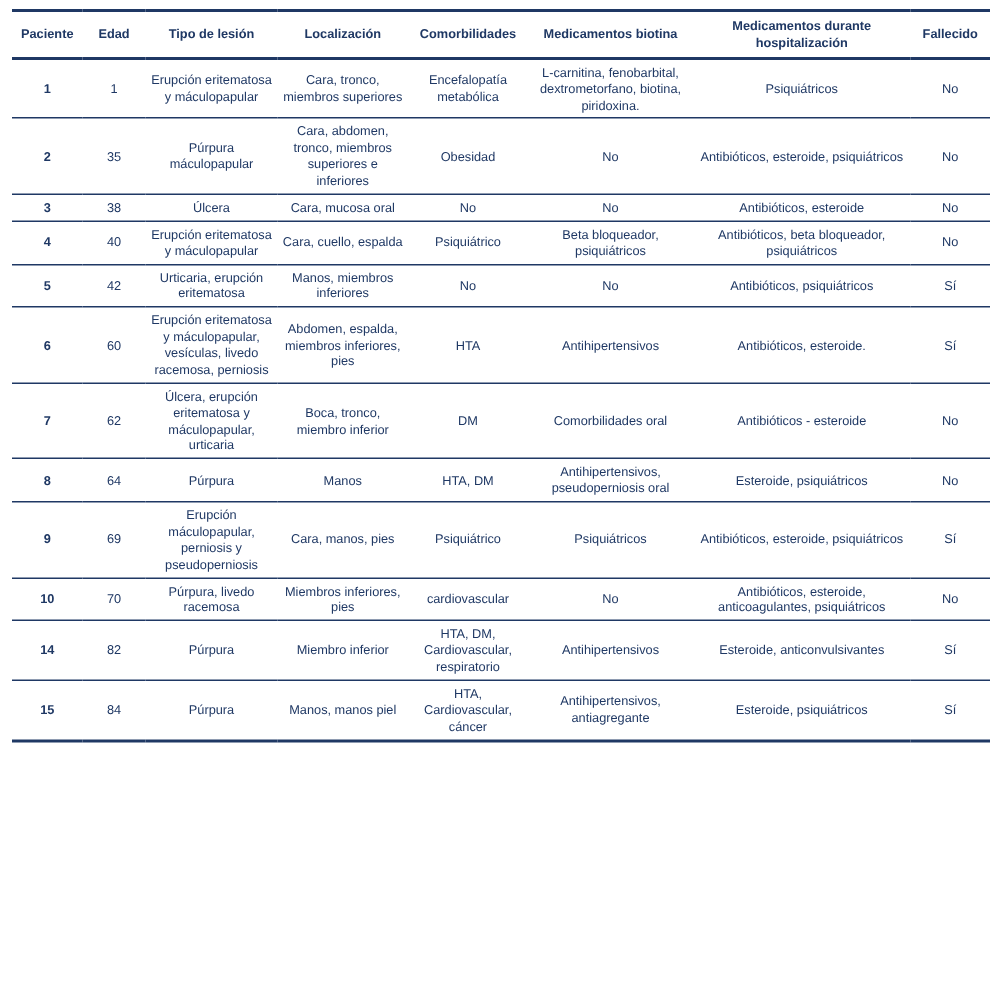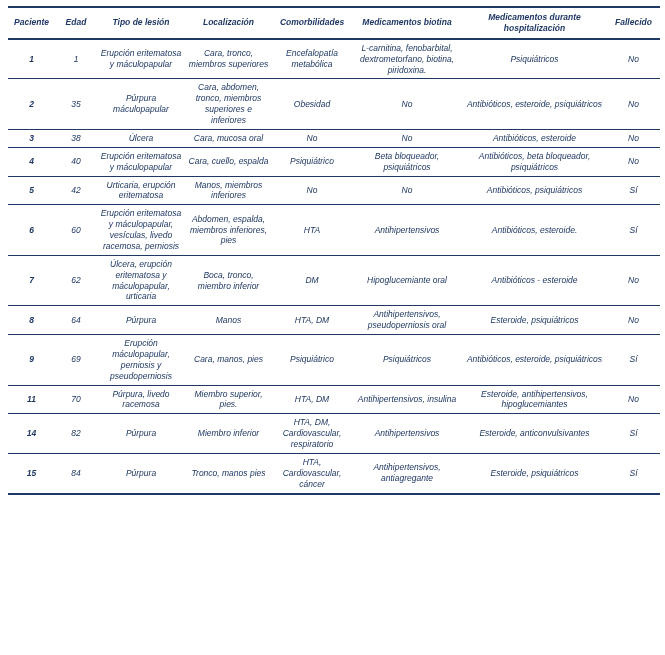--- a/index.html
+++ b/index.html
@@ -18,21 +18,20 @@
   }
   table.patients{
     width:652px;
     border-collapse:collapse;
     table-layout:fixed;
     color:var(--text);
     font-size:8.5px;
     line-height:1.28;
     border-top:2.5px solid var(--border);
     border-bottom:2.5px solid var(--border);
-    font-style:italic;
   }
   table.patients th{
     font-weight:bold;
     text-align:center;
     vertical-align:middle;
     padding:4px 2px;
     border-bottom:2.5px solid var(--border);
     color:var(--text);
     overflow-wrap:break-word;
   }
@@ -137,21 +136,21 @@
           <td class="col-medicamentos-previos">Antihipertensivos</td>
           <td class="col-medicamentos-hospitalizacion">Antibióticos, esteroide.</td>
           <td class="col-fallecido">Sí</td>
         </tr>
         <tr>
           <td class="col-paciente">7</td>
           <td class="col-edad">62</td>
           <td class="col-tipo-de-lesion">Úlcera, erupción eritematosa y máculopapular, urticaria</td>
           <td class="col-localizacion">Boca, tronco, miembro inferior</td>
           <td class="col-comorbilidades">DM</td>
-          <td class="col-medicamentos-previos">Hipoglucemiante oral</td>
+          <td class="col-medicamentos-previos">Comorbilidades oral</td>
           <td class="col-medicamentos-hospitalizacion">Antibióticos - esteroide</td>
           <td class="col-fallecido">No</td>
         </tr>
         <tr>
           <td class="col-paciente">8</td>
           <td class="col-edad">64</td>
           <td class="col-tipo-de-lesion">Púrpura</td>
           <td class="col-localizacion">Manos</td>
           <td class="col-comorbilidades">HTA, DM</td>
           <td class="col-medicamentos-previos">Antihipertensivos, pseudoperniosis oral</td>
@@ -162,44 +161,44 @@
           <td class="col-paciente">9</td>
           <td class="col-edad">69</td>
           <td class="col-tipo-de-lesion">Erupción máculopapular, perniosis y pseudoperniosis</td>
           <td class="col-localizacion">Cara, manos, pies</td>
           <td class="col-comorbilidades">Psiquiátrico</td>
           <td class="col-medicamentos-previos">Psiquiátricos</td>
           <td class="col-medicamentos-hospitalizacion">Antibióticos, esteroide, psiquiátricos</td>
           <td class="col-fallecido">Sí</td>
         </tr>
         <tr>
-          <td class="col-paciente">11</td>
+          <td class="col-paciente">10</td>
           <td class="col-edad">70</td>
           <td class="col-tipo-de-lesion">Púrpura, livedo racemosa</td>
-          <td class="col-localizacion">Miembro superior, pies.</td>
-          <td class="col-comorbilidades">HTA, DM</td>
-          <td class="col-medicamentos-previos">Antihipertensivos, insulina</td>
-          <td class="col-medicamentos-hospitalizacion">Esteroide, antihipertensivos, hipoglucemiantes</td>
+          <td class="col-localizacion">Miembros inferiores, pies</td>
+          <td class="col-comorbilidades">cardiovascular</td>
+          <td class="col-medicamentos-previos">No</td>
+          <td class="col-medicamentos-hospitalizacion">Antibióticos, esteroide, anticoagulantes, psiquiátricos</td>
           <td class="col-fallecido">No</td>
         </tr>
         <tr>
           <td class="col-paciente">14</td>
           <td class="col-edad">82</td>
           <td class="col-tipo-de-lesion">Púrpura</td>
           <td class="col-localizacion">Miembro inferior</td>
           <td class="col-comorbilidades">HTA, DM, Cardiovascular, respiratorio</td>
           <td class="col-medicamentos-previos">Antihipertensivos</td>
           <td class="col-medicamentos-hospitalizacion">Esteroide, anticonvulsivantes</td>
           <td class="col-fallecido">Sí</td>
         </tr>
         <tr>
           <td class="col-paciente">15</td>
           <td class="col-edad">84</td>
           <td class="col-tipo-de-lesion">Púrpura</td>
-          <td class="col-localizacion">Tronco, manos pies</td>
+          <td class="col-localizacion">Manos, manos piel</td>
           <td class="col-comorbilidades">HTA, Cardiovascular, cáncer</td>
           <td class="col-medicamentos-previos">Antihipertensivos, antiagregante</td>
           <td class="col-medicamentos-hospitalizacion">Esteroide, psiquiátricos</td>
           <td class="col-fallecido">Sí</td>
         </tr>
       </tbody>
   </table>
 </div>
 
 </body></html>

